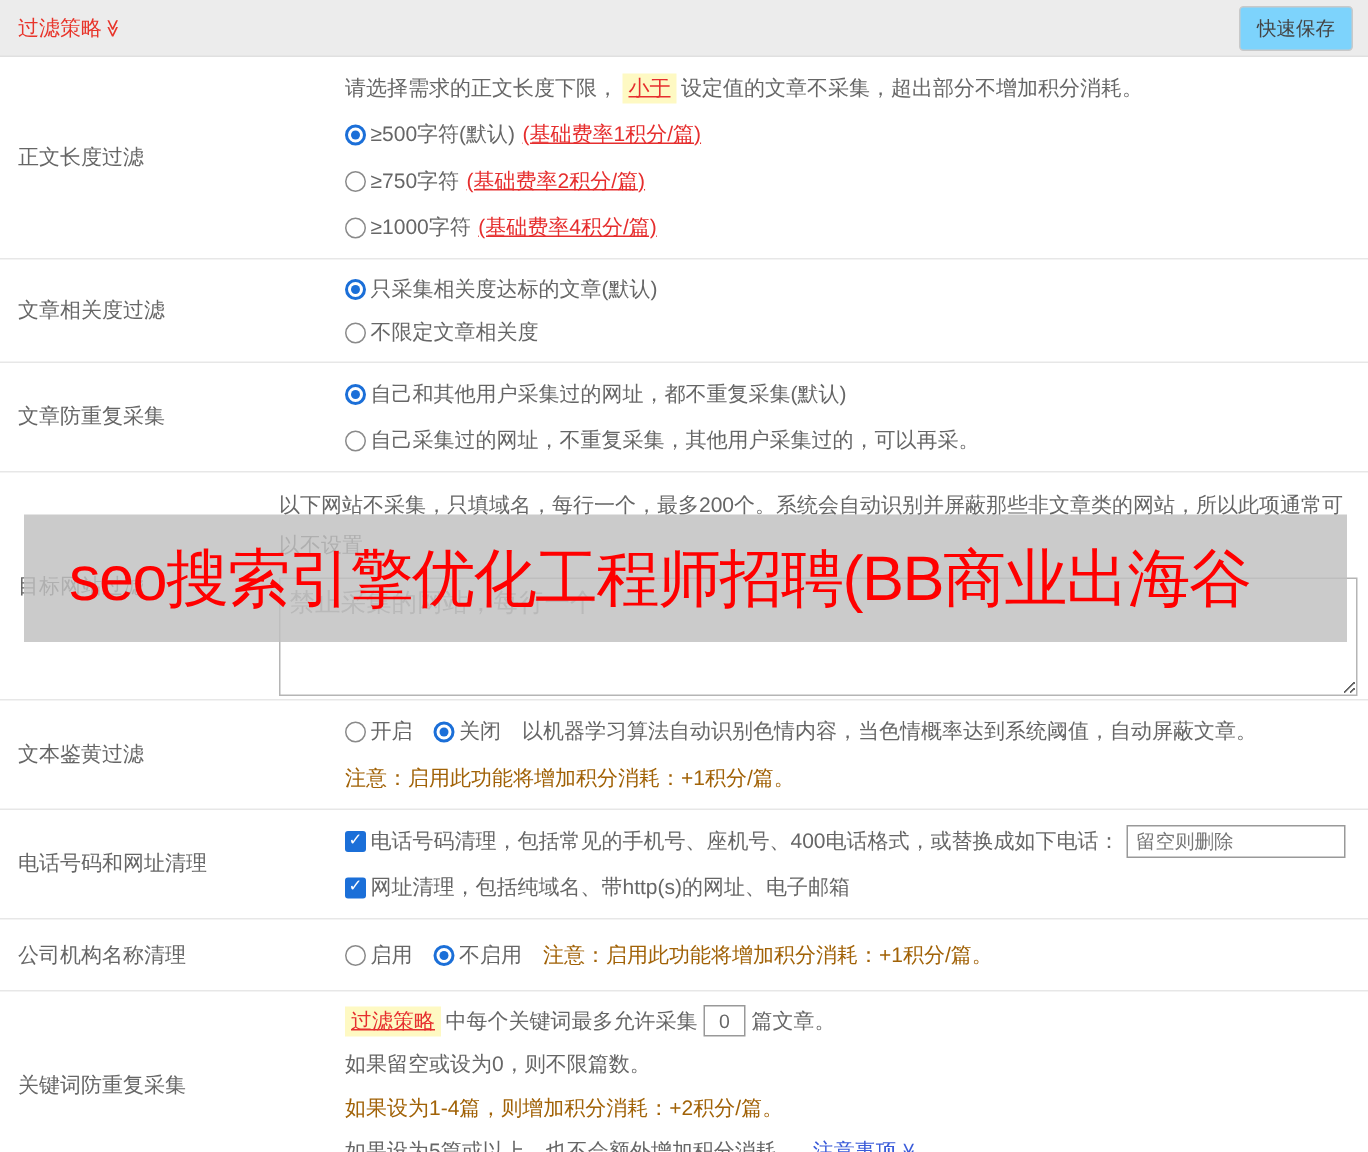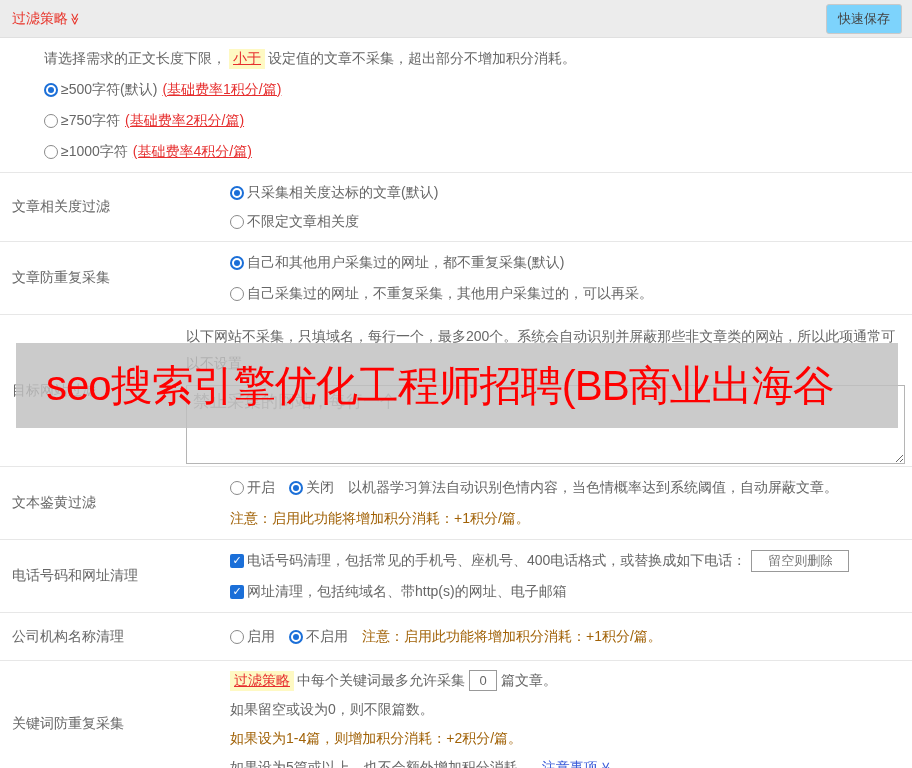--- a/index.html
+++ b/index.html
@@ -30,21 +30,21 @@
   .radio.checked::after { content:""; position:absolute; left:2px; top:2px; width:6px; height:6px; border-radius:50%; background:#1b6fd8; }
   .cbox { width:14px; height:14px; border-radius:2px; background:#1b6fd8; color:#fff; display:inline-flex; align-items:center; justify-content:center; font-size:11px; line-height:1; flex:none; margin-right:3px; cursor:pointer; }
   .opt { display:inline-flex; align-items:center; margin-right:14px; }
 
   
   .desc { line-height:27px; padding-top:3px; }
   .target-textarea { display:block; width:719px; height:79px; margin-top:8px; border:1px solid #b5b5b5; background:#fff; font-family:inherit; font-size:17px; color:#0f766e; padding:4px 6px; resize:both; }
   .target-textarea::placeholder { color:#999; }
 
   
-  .phone-input { width:98px; height:22px; border:1px solid #999; font-family:inherit; font-size:13px; color:#666; padding:0 16px; margin-left:5px; }
+  .phone-input { width:146px; height:22px; border:1px solid #999; font-family:inherit; font-size:13px; color:#666; padding:0 5px; margin-left:5px; }
   .phone-input::placeholder { color:#777; }
   .num-input { width:28px; height:21px; border:1px solid #999; font-family:inherit; font-size:13px; color:#666; text-align:center; margin:0 4px; }
 
   
   .wm-band { position:absolute; left:16px; top:343px; width:882px; height:85px; background:rgba(192,192,192,0.82); z-index:5; display:flex; align-items:center; overflow:hidden; }
   .wm-text { color:#ff0000; font-size:42px; white-space:nowrap; padding-left:30px; letter-spacing:-1px; }
 </style>
 </head>
 <body>
 
@@ -52,20 +52,21 @@
 
   <div class="topbar">
     <div class="topbar-title">
       <span>过滤策略</span>
       <span class="chev">≫</span>
     </div>
     <button class="save-btn">快速保存</button>
   </div>
 
   <div class="row">
+    <div class="row-label">正文长度过滤</div>
     <div class="row-content">
       <div class="line">
         <span>请选择需求的正文长度下限，</span>
         <span class="hl">小于</span>
         <span>设定值的文章不采集，超出部分不增加积分消耗。</span>
       </div>
       <div class="line">
         <span class="radio checked"></span>
         <span>≥500字符(默认)</span>
         <span class="note">(基础费率1积分/篇)</span>

